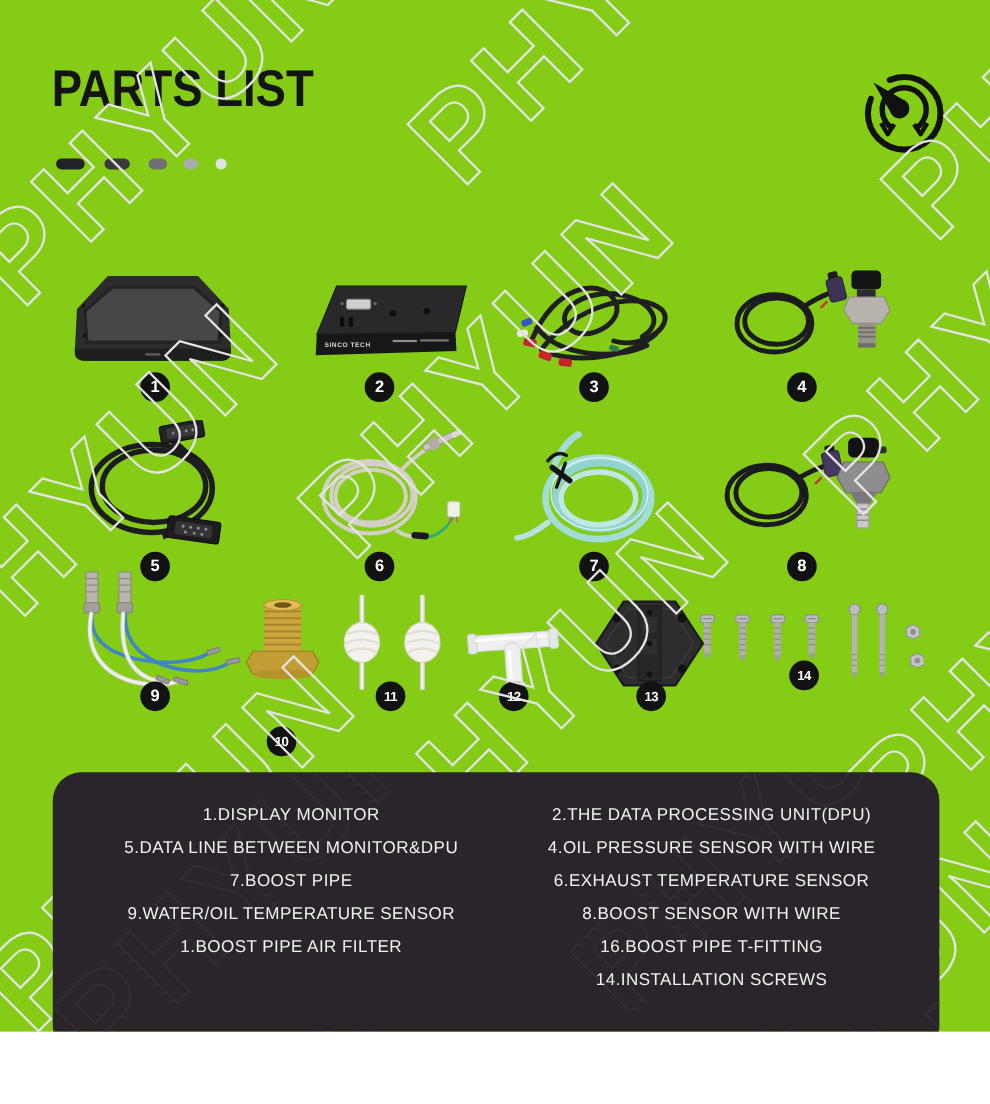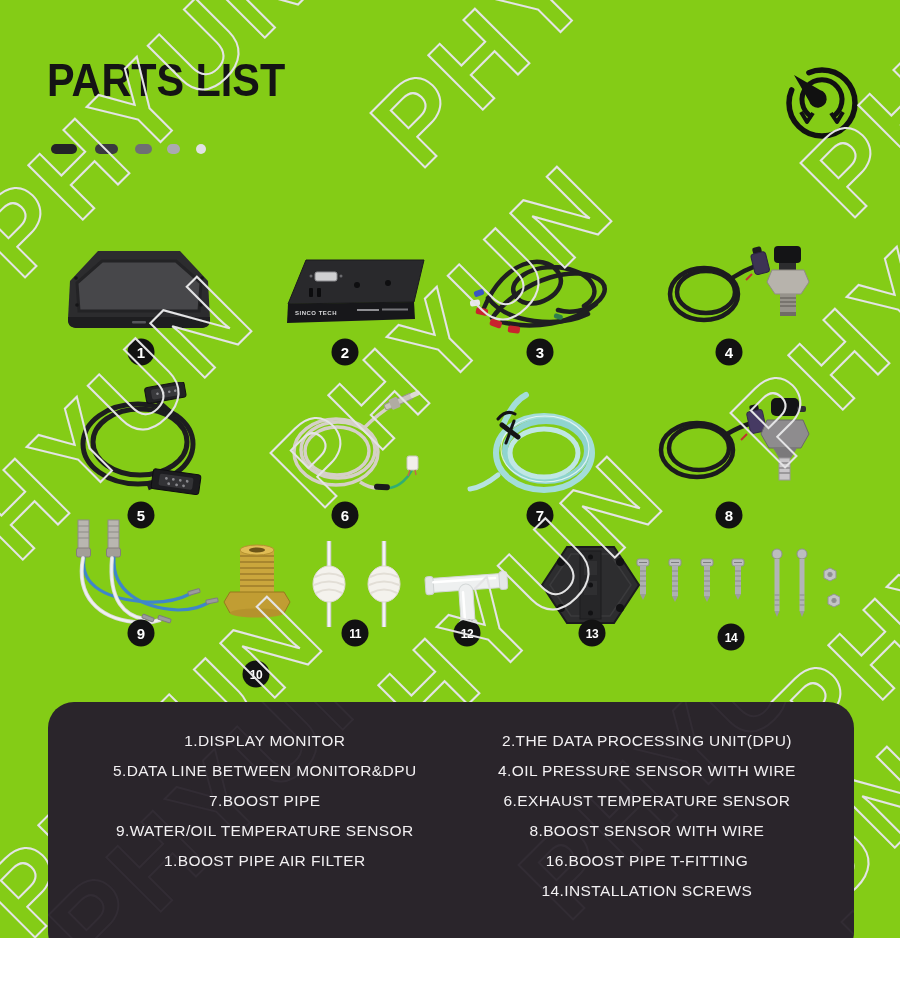--- a/index.html
+++ b/index.html
@@ -362,21 +362,21 @@
     </div>
   <div class="badge dd" style="left:355px;top:633px;">
       <span>11</span>
     </div>
   <div class="badge dd" style="left:467px;top:633px;">
       <span>12</span>
     </div>
   <div class="badge dd" style="left:592px;top:633px;">
       <span>13</span>
     </div>
-  <div class="badge dd" style="left:731px;top:637px;">
+  <div class="badge dd" style="left:731px;top:614px;">
       <span>14</span>
     </div>
 
   <div class="wm" style="left:-70px;top:40px;">PHYUN</div>
   <div class="wm" style="left:330px;top:-70px;">PHYUN</div>
   <div class="wm" style="left:760px;top:-20px;">PHYUN</div>
   <div class="wm" style="left:-130px;top:380px;">PHYUN</div>
   <div class="wm" style="left:230px;top:270px;">PHYUN</div>
   <div class="wm" style="left:690px;top:230px;">PHYUN</div>
   <div class="wm" style="left:-60px;top:700px;">PHYUN</div>

